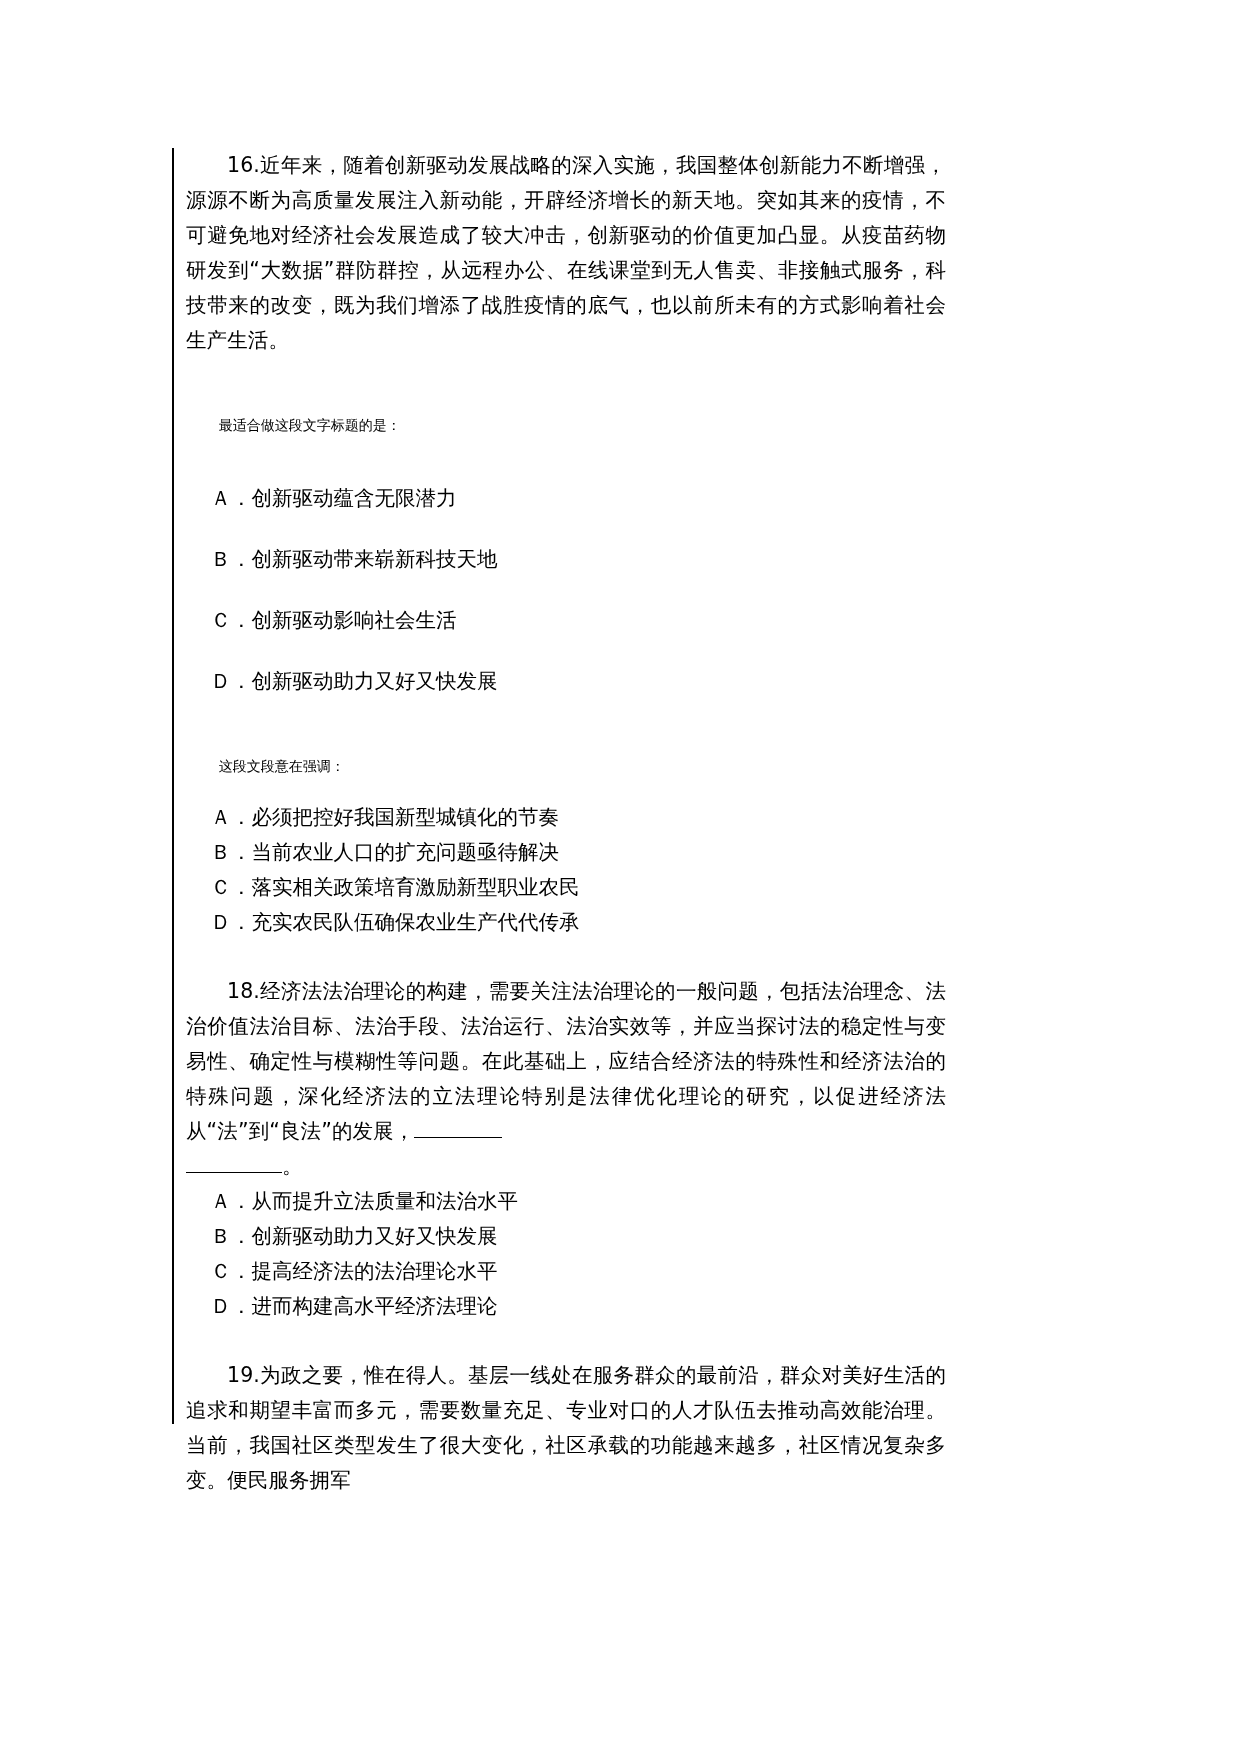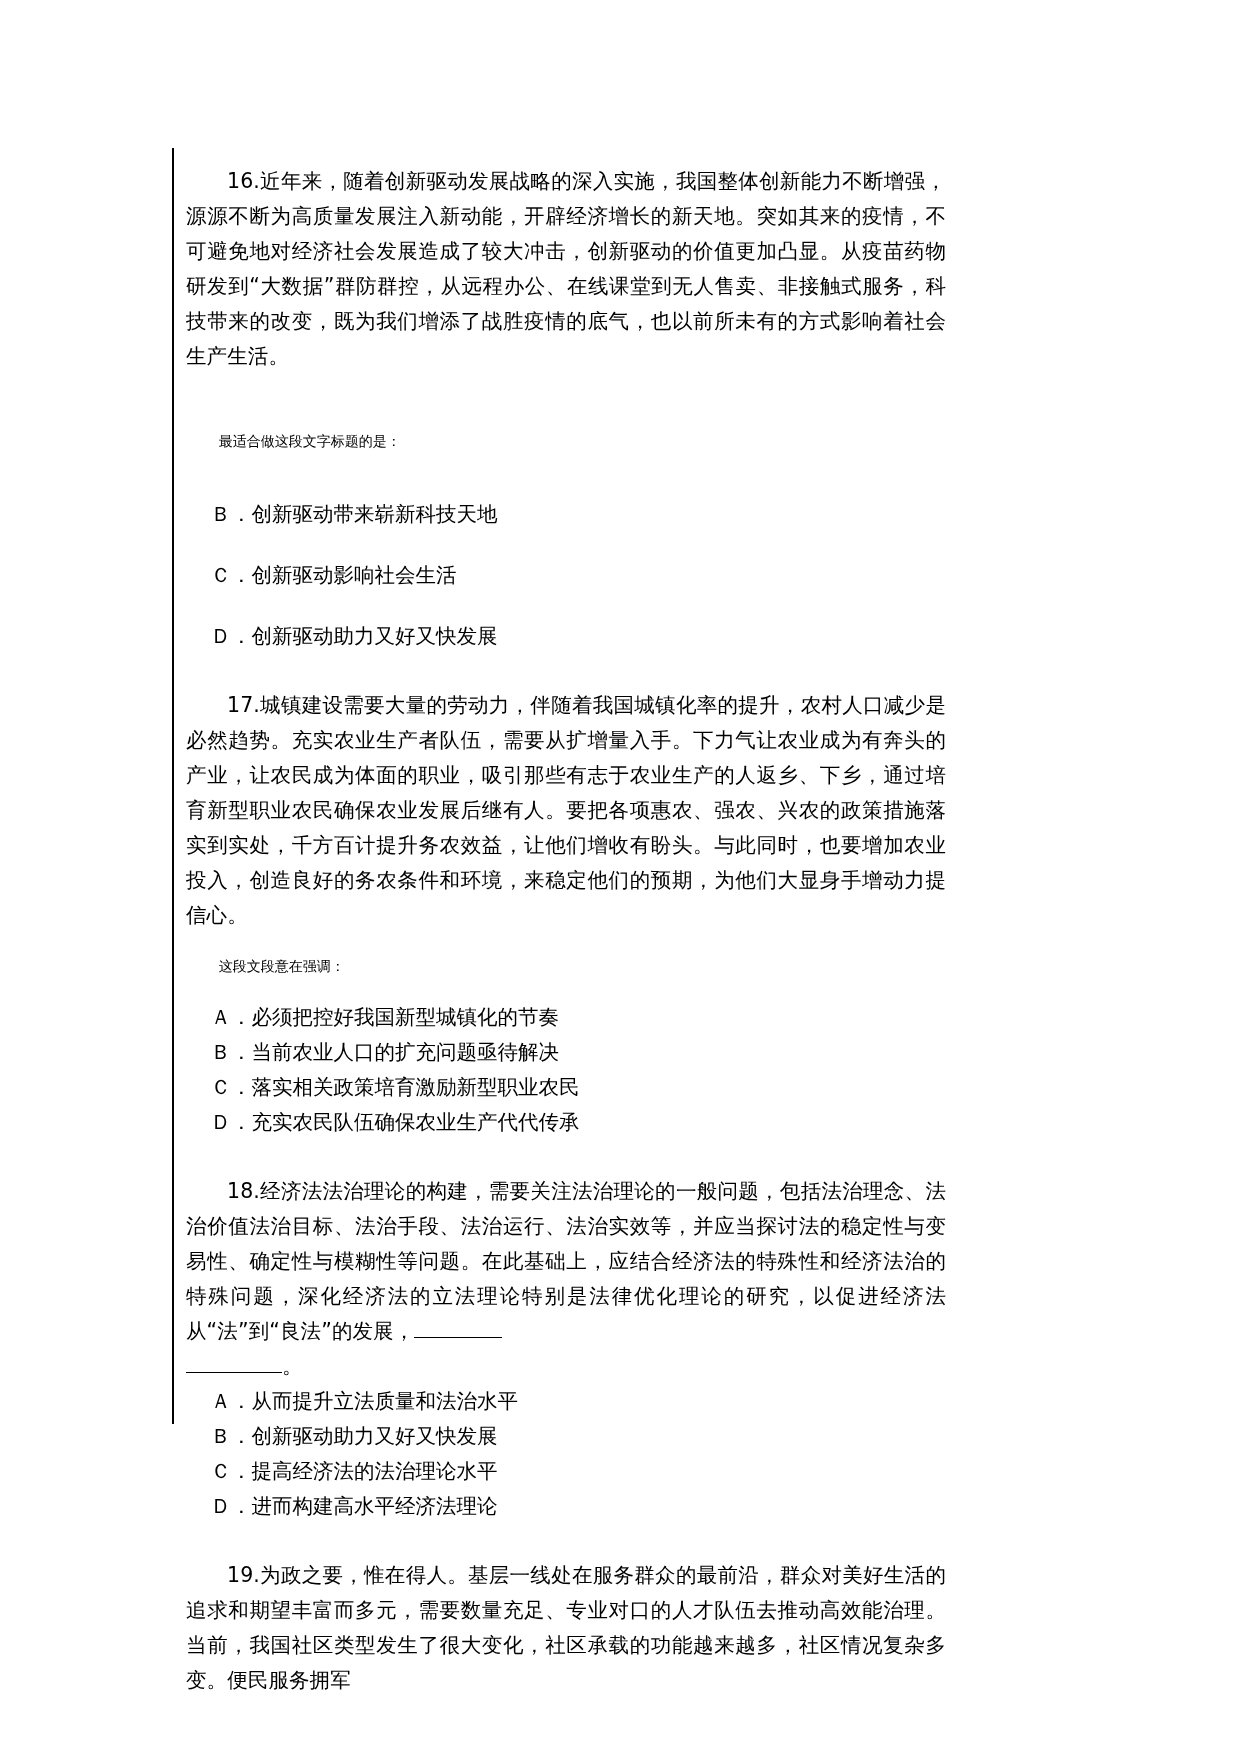--- a/index.html
+++ b/index.html
@@ -26,21 +26,21 @@
     position: absolute;
     left: 172px;
     top: 148px;
     width: 2px;
     height: 1276px;
     background: #000000;
   }
   .content {
     position: absolute;
     left: 186px;
-    top: 164px;
+    top: 148px;
     width: 760px;
   }
   .q-block {
     margin-bottom: 0;
   }
   .para {
     font-size: 20.5px;
     line-height: 35px;
     text-align: justify;
     text-justify: inter-ideograph;
@@ -87,29 +87,29 @@
 
   <div class="left-rule"></div>
 
   <div class="content">
 
     <div class="q-block">
       <p class="para indent">16.近年来，随着创新驱动发展战略的深入实施，我国整体创新能力不断增强，源源不断为高质量发展注入新动能，开辟经济增长的新天地。突如其来的疫情，不可避免地对经济社会发展造成了较大冲击，创新驱动的价值更加凸显。从疫苗药物研发到“大数据”群防群控，从远程办公、在线课堂到无人售卖、非接触式服务，科技带来的改变，既为我们增添了战胜疫情的底气，也以前所未有的方式影响着社会生产生活。</p>
       <div class="spacer-lg"></div>
       <p class="stem">最适合做这段文字标题的是：</p>
       <div class="spacer-md"></div>
+      <p class="opt opt-spaced">Ａ．创新驱动蕴含无限潜力</p>
       <p class="opt opt-spaced">Ｂ．创新驱动带来崭新科技天地</p>
       <p class="opt opt-spaced">Ｃ．创新驱动影响社会生活</p>
       <p class="opt">Ｄ．创新驱动助力又好又快发展</p>
     </div>
 
     <div class="spacer-lg"></div>
 
     <div class="q-block">
-      <p class="para indent">17.城镇建设需要大量的劳动力，伴随着我国城镇化率的提升，农村人口减少是必然趋势。充实农业生产者队伍，需要从扩增量入手。下力气让农业成为有奔头的产业，让农民成为体面的职业，吸引那些有志于农业生产的人返乡、下乡，通过培育新型职业农民确保农业发展后继有人。要把各项惠农、强农、兴农的政策措施落实到实处，千方百计提升务农效益，让他们增收有盼头。与此同时，也要增加农业投入，创造良好的务农条件和环境，来稳定他们的预期，为他们大显身手增动力提信心。</p>
       <p class="stem">这段文段意在强调：</p>
       <p class="opt">Ａ．必须把控好我国新型城镇化的节奏</p>
       <p class="opt">Ｂ．当前农业人口的扩充问题亟待解决</p>
       <p class="opt">Ｃ．落实相关政策培育激励新型职业农民</p>
       <p class="opt">Ｄ．充实农民队伍确保农业生产代代传承</p>
     </div>
 
     <div class="spacer-lg"></div>
 
     <div class="q-block">

